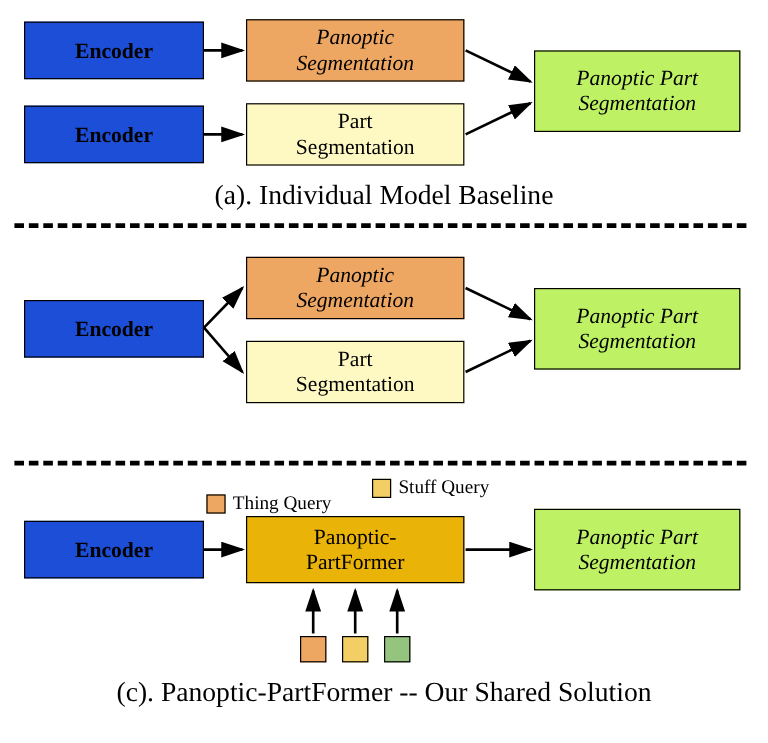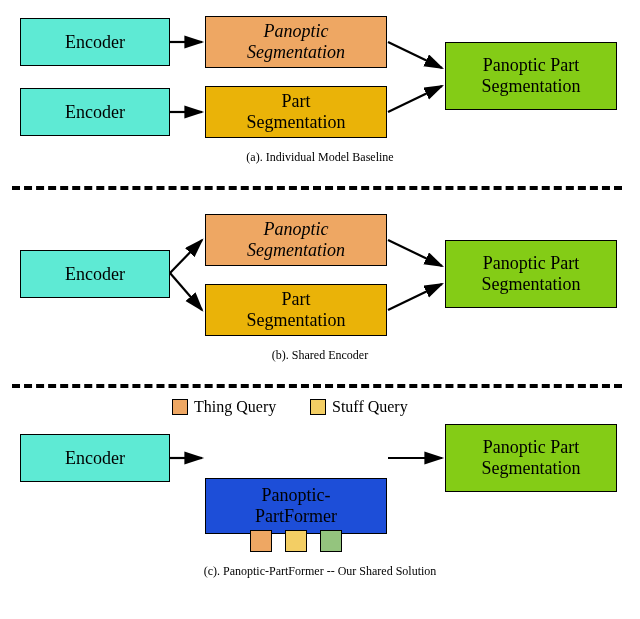--- a/index.html
+++ b/index.html
@@ -20,30 +20,30 @@
     position: absolute;
     display: flex;
     align-items: center;
     justify-content: center;
     text-align: center;
     border: 1.5px solid #000;
     font-size: 18px;
     line-height: 1.15;
     padding: 2px;
   }
-  .encoder { background: #5eead4; }
+  .encoder { background: #1d4ed8; font-weight: bold; }
   .panoptic { background: #eea763; font-style: italic; }
-  .part { background: #eab308; }
-  .ppformer { background: #1d4ed8; margin-top: 48px; }
-  .output { background: #84cc16; }
+  .part { background: #fef9c3; }
+  .ppformer { background: #eab308; }
+  .output { background: #bef264; font-style: italic; }
   .caption {
     position: absolute;
     width: 640px;
     text-align: center;
-    font-size: 12px;
+    font-size: 23px;
   }
   .dashed {
     position: absolute;
     left: 12px;
     width: 610px;
     border-top: 4px dashed #000;
   }
   .arrow-line {
     stroke: #000;
     stroke-width: 2.2;
@@ -136,29 +136,26 @@
     <span>Panoptic
 Segmentation</span>
   </div>
   <div class="box part" style="left:205px; top:86px; width:182px; height:52px; white-space:pre-line;">
     <span>Part
 Segmentation</span>
   </div>
   <div class="box output" style="left:445px; top:42px; width:172px; height:68px;">
     <span>Panoptic Part Segmentation</span>
   </div>
-  <div class="caption" style="top:150px;">
-    <span>(b). Shared Encoder</span>
-  </div>
 </div>
 
 <div class="dashed" style="top:384px;"></div>
 
 <div class="section" style="top:392px; height:227px;">
-  <div class="legend" style="left:172px; top:6px;">
+  <div class="legend" style="left:172px; top:19px;">
     <span class="sw thing-sw"></span>
     <span>Thing Query</span>
   </div>
   <div class="legend" style="left:310px; top:6px;">
     <span class="sw stuff-sw"></span>
     <span>Stuff Query</span>
   </div>
 
   <svg class="arrows" height="227">
     <line x1="170" y1="66" x2="202" y2="66" class="arrow-line" marker-end="url(#ah)"></line>

